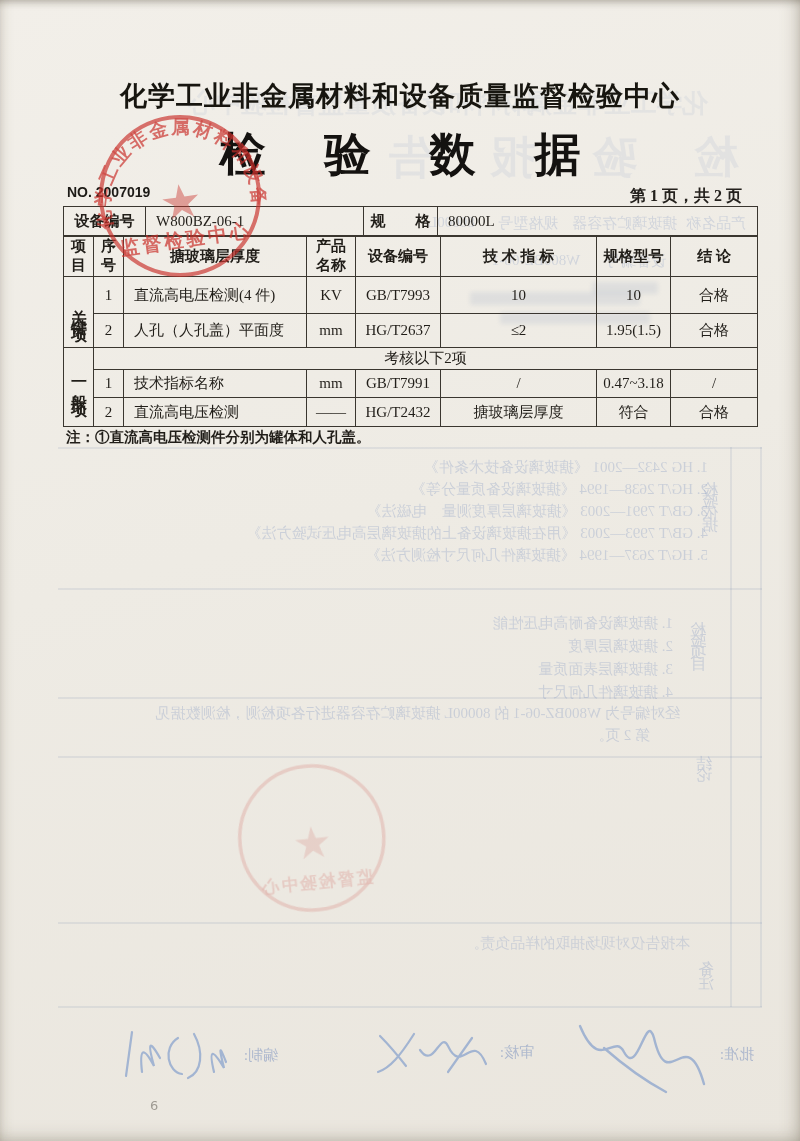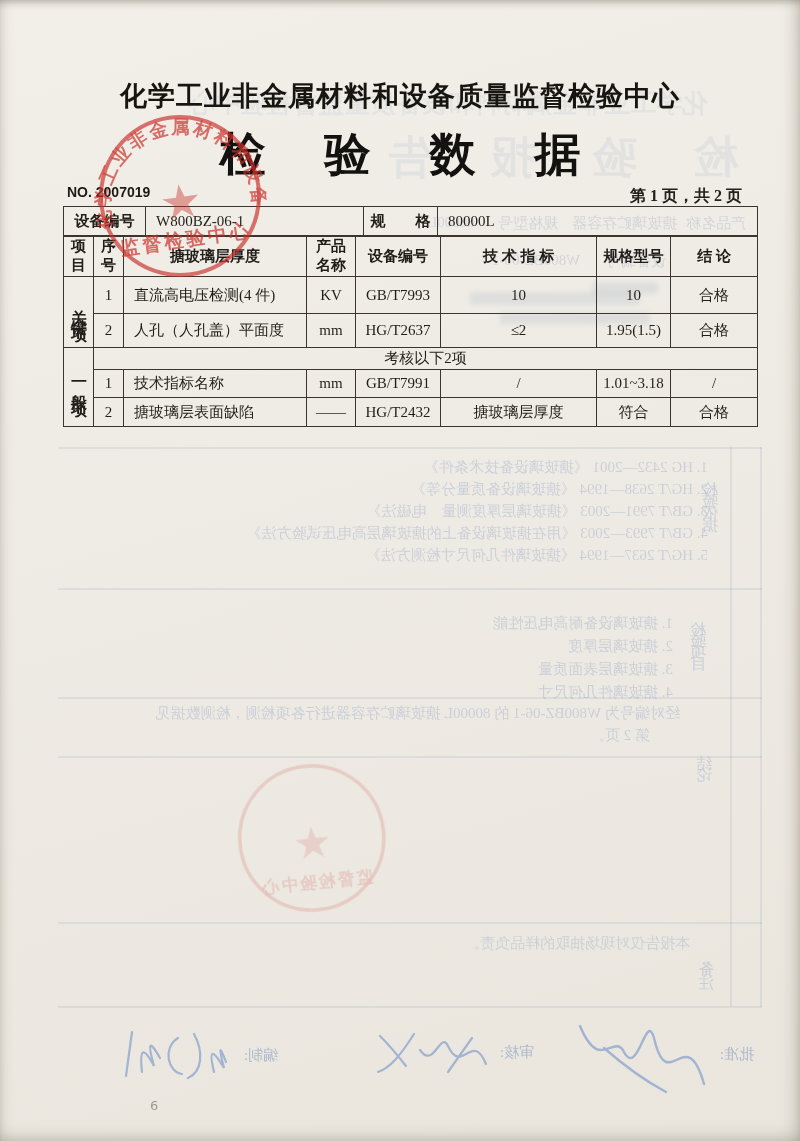--- a/index.html
+++ b/index.html
@@ -144,36 +144,37 @@
       <tr style="height:22px">
         <td rowspan="3" class="vgroup"><span>一般项</span></td>
         <td colspan="7">考核以下2项</td>
       </tr>
       <tr style="height:28px">
         <td>1</td>
         <td class="lft">技术指标名称</td>
         <td>mm</td>
         <td>GB/T7991</td>
         <td>/</td>
-        <td>1.01~3.18</td>
+        <td>0.47~3.18</td>
         <td>/</td>
       </tr>
       <tr style="height:29px">
         <td>2</td>
-        <td class="lft">搪玻璃层表面缺陷</td>
+        <td class="lft">直流高电压检测</td>
         <td>——</td>
         <td>HG/T2432</td>
         <td>搪玻璃层厚度</td>
         <td>符合</td>
         <td>合格</td>
       </tr>
     </tbody>
       </table>
   </div>
 
+  <div class="abs note-line">注：①直流高电压检测件分别为罐体和人孔盖。</div>
 
   <svg class="abs stamp-top" viewBox="0 0 172 172">
     <defs>
         <path id="arcTop" d="M 16,112 A 72,72 0 1 1 156,112"></path>
       </defs>
     <circle cx="86" cy="86" r="79" fill="none" stroke="rgba(201,48,42,.78)" stroke-width="4"></circle>
     <text font-size="47" fill="rgba(201,48,42,.50)" x="86" y="108" text-anchor="middle">★</text>
     <text font-size="18.5" font-weight="bold" fill="rgba(201,48,42,.80)" letter-spacing="2.5">
       <textPath href="#arcTop" startOffset="4">化学工业非金属材料和设备质量监督</textPath>
     </text>

